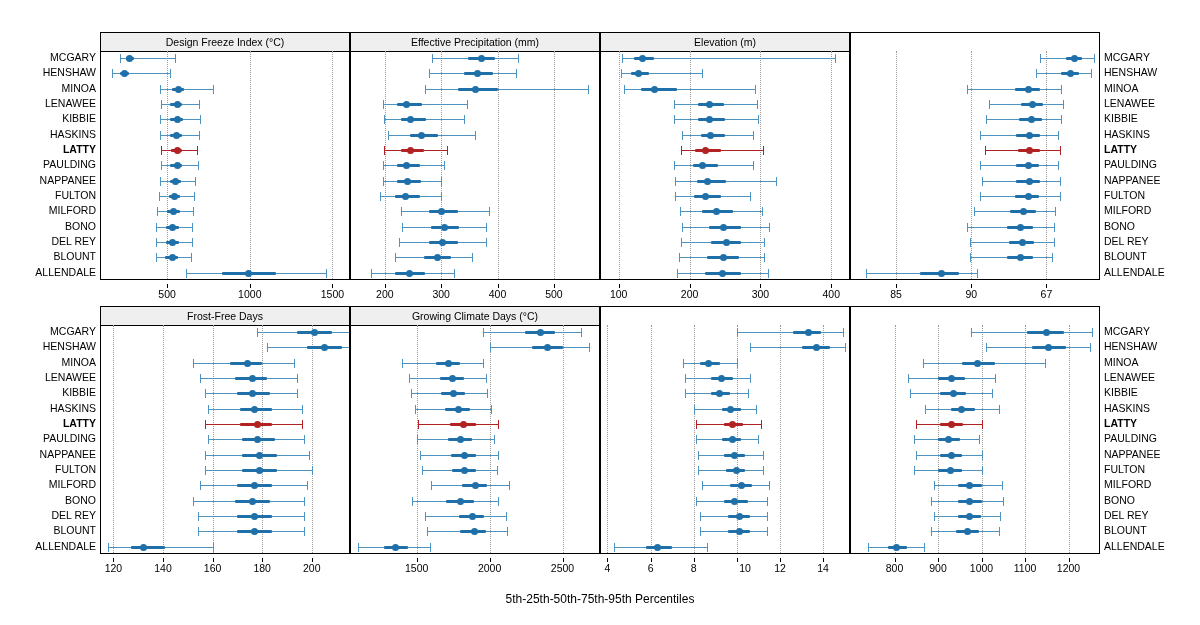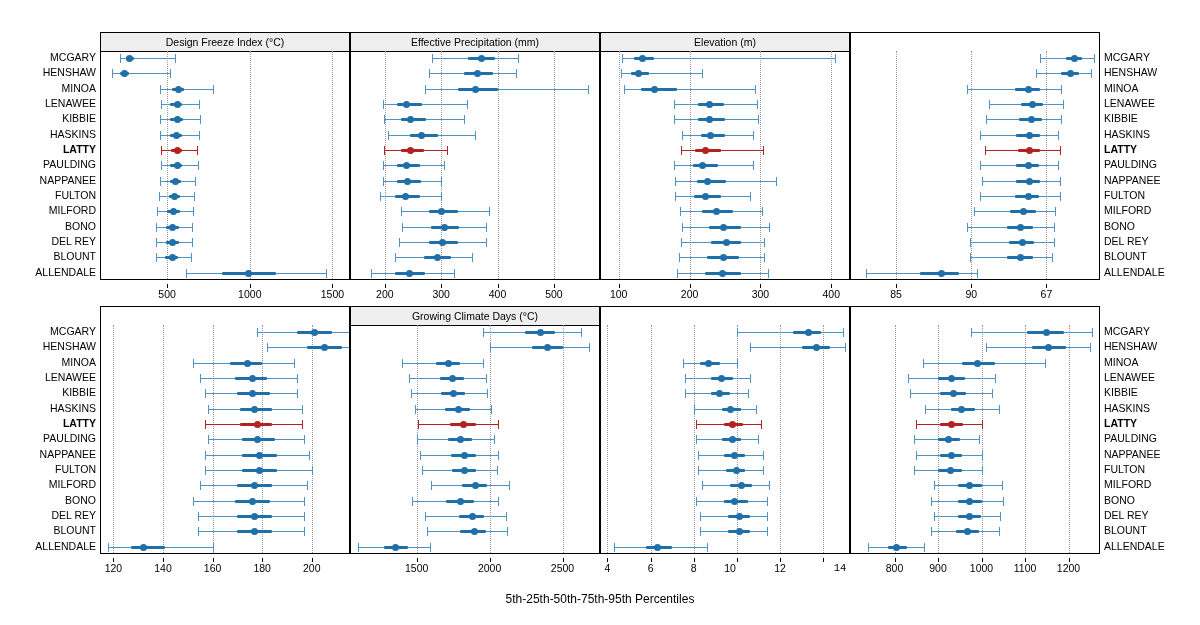--- a/index.html
+++ b/index.html
@@ -541,20 +541,21 @@
     </div>
     <div class="axis" style="left: 851px; top: 284px; width: 248px;">
       <div class="tick" style="left: 45.0909px;"></div>
       <div class="ticklab" style="left: 45.0909px;">85</div>
       <div class="tick" style="left: 120.242px;"></div>
       <div class="ticklab" style="left: 120.242px;">90</div>
       <div class="tick" style="left: 195.394px;"></div>
       <div class="ticklab" style="left: 195.394px;">67</div>
     </div>
     <div class="panel" style="left: 100px; top: 306px; width: 250px; height: 248px;">
+      <div class="strip">Frost-Free Days</div>
       <div class="plotarea">
         <div class="gridv" style="left: 12.4px;"></div>
         <div class="gridv" style="left: 62px;"></div>
         <div class="gridv" style="left: 111.6px;"></div>
         <div class="gridv" style="left: 161.2px;"></div>
         <div class="gridv" style="left: 210.8px;"></div>
         <div class="series-row" style="top: 0px; height: 15.3333px;">
           <div class="whisk" style="left: 156.24px; width: 106.64px;"></div>
           <div class="cap" style="left: 156.24px;"></div>
           <div class="box" style="left: 195.92px; width: 34.72px;"></div>
@@ -908,25 +909,25 @@
       </div>
     </div>
     <div class="axis" style="left: 601px; top: 558px; width: 248px;">
       <div class="tick" style="left: 6.46957px;"></div>
       <div class="ticklab" style="left: 6.46957px;">4</div>
       <div class="tick" style="left: 49.6px;"></div>
       <div class="ticklab" style="left: 49.6px;">6</div>
       <div class="tick" style="left: 92.7304px;"></div>
       <div class="ticklab" style="left: 92.7304px;">8</div>
       <div class="tick" style="left: 135.861px;"></div>
-      <div class="ticklab" style="left: 129px;">10</div>
+      <div class="ticklab" style="left: 144px;">10</div>
       <div class="tick" style="left: 178.991px;"></div>
       <div class="ticklab" style="left: 178.991px;">12</div>
       <div class="tick" style="left: 222.122px;"></div>
-      <div class="ticklab" style="left: 239px; font-family: Liberation Mono, monospace;">14</div>
+      <div class="ticklab" style="left: 222px;">14</div>
     </div>
     <div class="panel" style="left: 850px; top: 306px; width: 250px; height: 248px;">
       <div class="plotarea">
         <div class="gridv" style="left: 43.5088px;"></div>
         <div class="gridv" style="left: 87.0175px;"></div>
         <div class="gridv" style="left: 130.526px;"></div>
         <div class="gridv" style="left: 174.035px;"></div>
         <div class="gridv" style="left: 217.544px;"></div>
         <div class="series-row" style="top: 0px; height: 15.3333px;">
           <div class="whisk" style="left: 119.649px; width: 121.825px;"></div>

